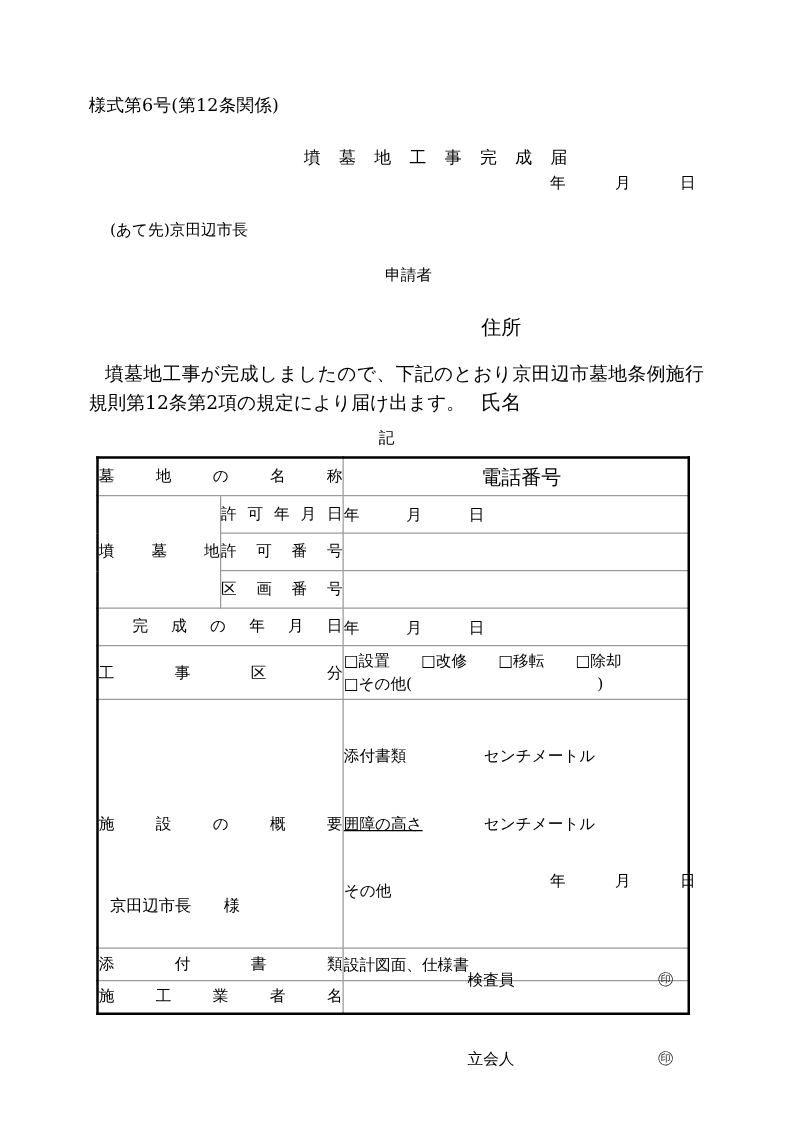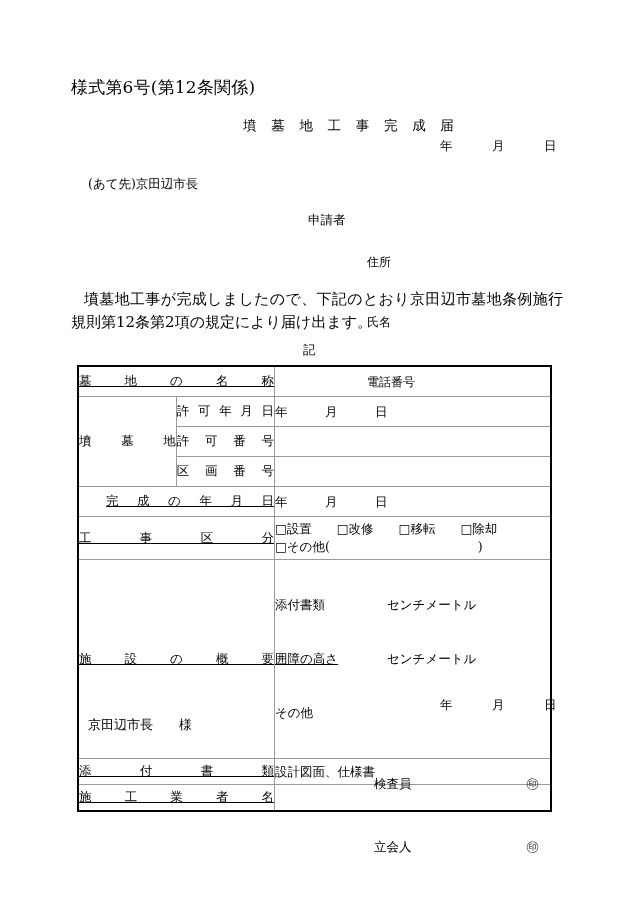--- a/index.html
+++ b/index.html
@@ -20,21 +20,21 @@
     overflow: hidden;
   }
 
   
   .abs { position: absolute; white-space: pre; }
   .jp  { font-family: "DejaVu Serif", "Liberation Serif", serif; }
 
   
   .form-no {
     left: 71px;  top: 76px;
-    font-size: 17px;
+    font-size: 14px;
     letter-spacing: 0.2px;
   }
 
   
   .doc-title {
     left: 243px; top: 117px;
     font-size: 13.5px;
     letter-spacing: 5.2px;
   }
 
@@ -48,22 +48,22 @@
   .addressee {
     left: 88px; top: 176px;
     font-size: 12.5px;
   }
 
   .applicant-label {
     left: 308px; top: 212px;
     font-size: 12.5px;
   }
   .applicant-fields {
-    left: 367px; top: 212px;
-    font-size: 12px;
+    left: 385px; top: 212px;
+    font-size: 16px;
     line-height: 20px;
   }
 
   .body-para {
     left: 71px; top: 288px;
     width: 492px;
     font-size: 15px;
     line-height: 23px;
     text-indent: 13px;
     white-space: normal;
@@ -94,21 +94,21 @@
   #form-table {
     border: 2px solid #000000;
   }
   .lbl {
     text-align: justify;
     text-align-last: justify;
     padding: 3px 8px 3px 8px;
     white-space: nowrap;
     font-size: 12.5px;
   }
-  .lbl-wide  { width: 195px; text-decoration: underline; }
+  .lbl-wide  { width: 195px; }
   .lbl-outer { width: 78px; }
   .lbl-inner { width: 117px; }
   .val {
     padding: 3px 8px;
     font-size: 12.5px;
     line-height: 18px;
   }
   .val-center { text-align: left; padding-left: 96px; }
   .val-lines  { line-height: 18px; white-space: pre; }
 

